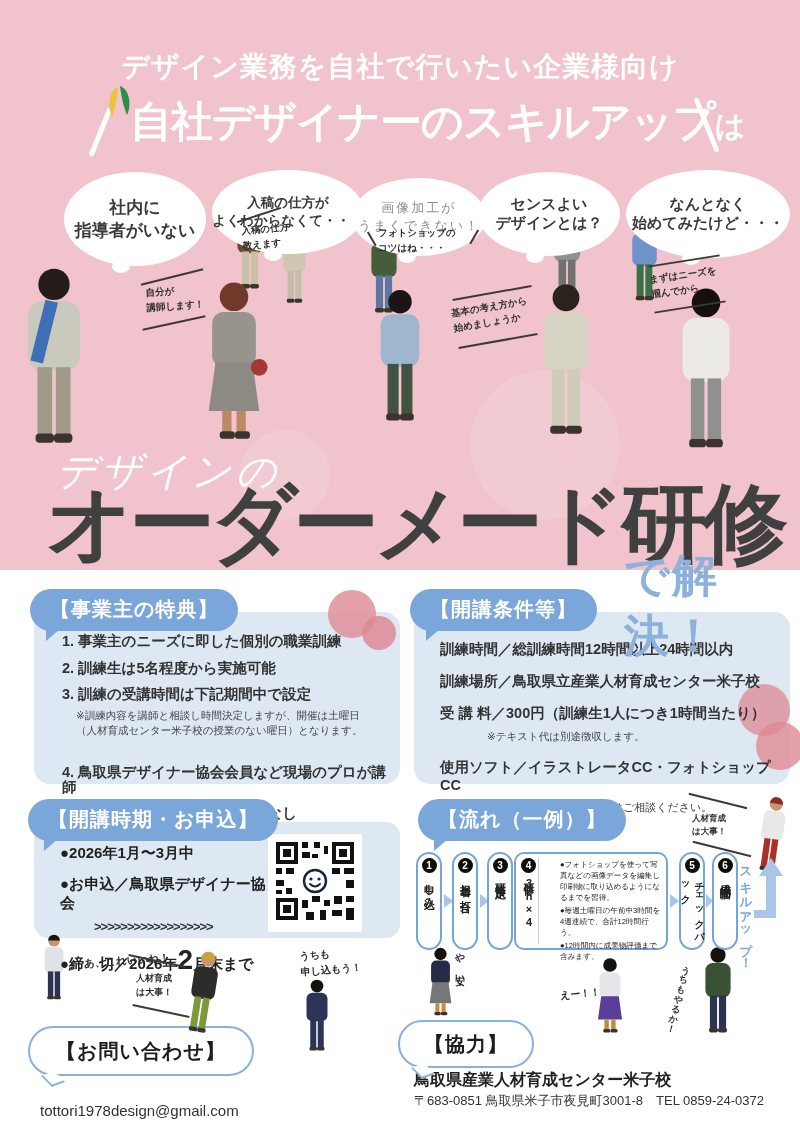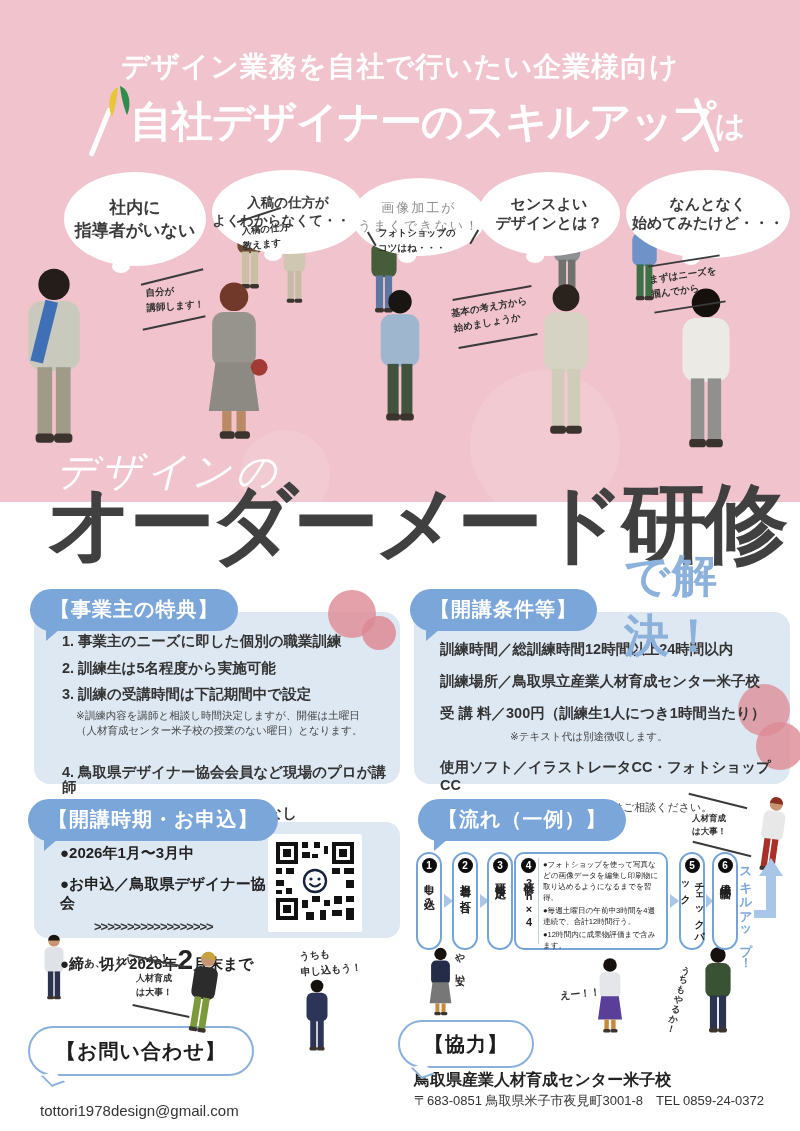--- a/index.html
+++ b/index.html
@@ -2,21 +2,21 @@
 <html><head>
 <meta charset="utf-8">
 <style>
   html,body{margin:0;padding:0;background:#e9e9e9}
   .page{position:relative;width:800px;height:1131px;margin:0 auto;background:#fff;overflow:hidden;
         font-family:"Liberation Sans","DejaVu Sans",sans-serif;color:#333}
   .abs{position:absolute}
   .pre{white-space:pre-line}
 
   
-  .hero{position:absolute;left:0;top:0;width:800px;height:502px;background:#f1c3cc}
+  .hero{position:absolute;left:0;top:0;width:800px;height:570px;background:#f1c3cc}
   .bokeh{position:absolute;border-radius:50%;background:#fff;opacity:.12}
   .tagline{position:absolute;left:0;top:48px;width:800px;text-align:center;
            font-size:28px;font-weight:bold;color:#fff;letter-spacing:1px}
   .headline{position:absolute;left:130px;top:94px;font-size:42px;font-weight:bold;color:#fff;letter-spacing:-1px}
   .headline-suffix{font-size:30px}
   .slash{position:absolute;width:5px;border-radius:3px;background:#fff}
   .slash-l{left:98px;top:106px;height:52px;transform:rotate(22deg)}
   .slash-r{left:704px;top:96px;height:58px;transform:rotate(-22deg)}
 
   .bubble{position:absolute;background:#fff;border-radius:50%;display:flex;align-items:center;justify-content:center;
@@ -42,40 +42,40 @@
        padding:7px 20px 8px;border-radius:26px;z-index:5;letter-spacing:1px}
   .tag::after{content:'';position:absolute;left:16px;bottom:-10px;width:0;height:0;
               border-left:14px solid #7ba6d9;border-bottom:12px solid transparent}
   .deco{position:absolute;border-radius:50%;background:#dd8a94;z-index:2}
 
   .blist{position:absolute;font-size:14.5px;color:#333;line-height:1.0;z-index:3}
   .blist .li{margin-bottom:12px;font-weight:bold}
   .blist .note{font-size:10.5px;font-weight:normal;line-height:1.5;margin:-6px 0 26px 14px;white-space:pre-line;color:#444}
   .crows{position:absolute;font-size:14.5px;color:#333;z-index:3}
   .crows .li{margin-bottom:13px;font-weight:bold}
-  .crows .cnote{font-size:10.5px;font-weight:normal;color:#444;margin:-6px 0 14px 70px}
+  .crows .cnote{font-size:10.5px;font-weight:normal;color:#444;margin:-6px 0 14px 47px}
   .crows .cnote2{font-size:11px;font-weight:normal;color:#444;margin:-6px 0 0 60px}
 
   .sched{position:absolute;font-size:15px;color:#222;z-index:3}
   .sched .li{margin-bottom:12px;font-weight:bold}
   .sched .arrows{font-size:13px;letter-spacing:-1px;color:#333;margin:-6px 0 10px 34px;font-weight:bold}
   .big2{font-size:28px}
   .qr{position:absolute;background:#fff;z-index:3;padding:4px;border-radius:2px}
 
   
   .pill{position:absolute;top:852px;width:26px;height:98px;background:#fff;border:2px solid #74a4da;border-radius:14px;
         display:flex;flex-direction:column;align-items:center;padding-top:4px;box-sizing:border-box;z-index:3}
   .numc{width:15px;height:15px;border-radius:50%;background:#0d0d0d;color:#fff;font-size:10px;font-weight:bold;
         display:flex;align-items:center;justify-content:center;flex:none}
   .vtext{writing-mode:vertical-rl;text-orientation:upright;font-size:11px;font-weight:bold;color:#222;margin-top:2px;letter-spacing:1px}
   .step4{position:absolute;left:514px;top:852px;width:154px;height:98px;background:#fff;border:2px solid #74a4da;
          border-radius:10px;display:flex;box-sizing:border-box;padding:4px 3px;z-index:3}
   .step4-left{display:flex;flex-direction:column;align-items:center;width:19px;border-right:1px solid #bcd2ea}
   .step4-details{flex:1;font-size:7.6px;line-height:1.45;color:#222;padding:1px 2px 0 4px}
-  .step4-details p{margin:0 0 2px 0}
+  .step4-details p{margin:0 0 2px 17px}
   .farrow{position:absolute;top:894px;width:0;height:0;border-top:7px solid transparent;border-bottom:7px solid transparent;
           border-left:9px solid #a9c6e8;z-index:3}
   .skillup-text{position:absolute;left:737px;top:858px;writing-mode:vertical-rl;text-orientation:upright;
                 font-size:12.5px;font-weight:bold;color:#7ba6d9;z-index:4;letter-spacing:1px}
   .skillup-arrow{position:absolute;left:752px;top:852px;z-index:3}
 
   
   .obubble{position:absolute;background:#fff;border:2px solid #8ab0dc;border-radius:26px;display:flex;align-items:center;
            justify-content:center;font-weight:bold;font-size:20px;color:#1d1d1d;z-index:5;letter-spacing:1px}
   .obubble::after{content:'';position:absolute;left:16px;bottom:-12px;width:12px;height:12px;background:#fff;

